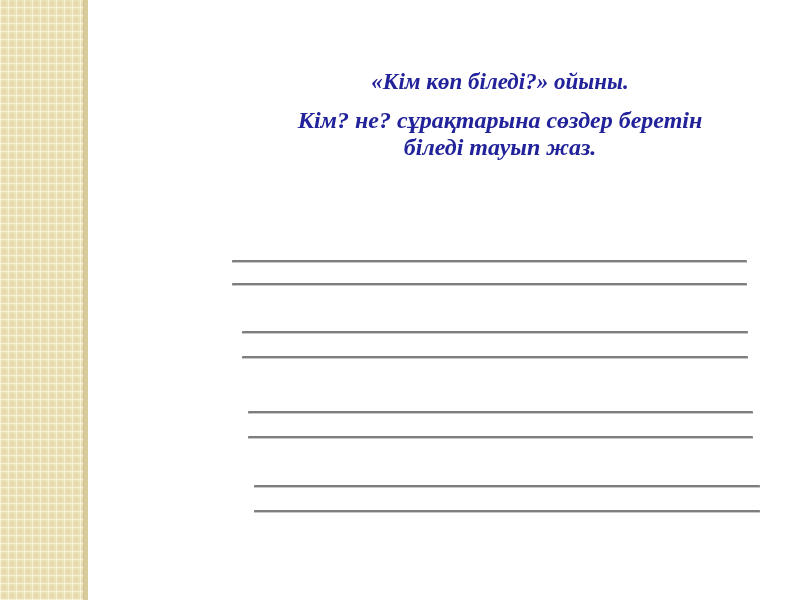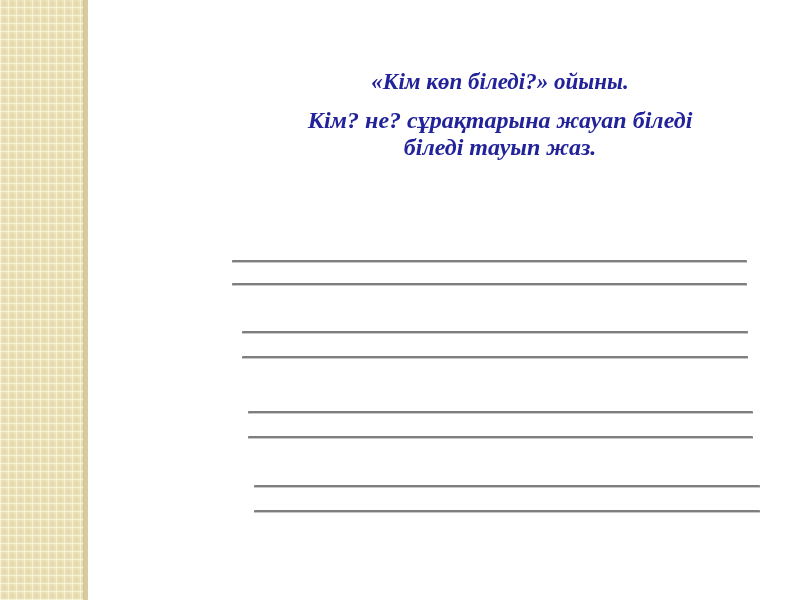--- a/index.html
+++ b/index.html
@@ -60,21 +60,21 @@
 </style>
 </head>
 <body>
 
 <div class="slide">
   <div class="sidebar"></div>
 
   <h1 class="textblock title">«Кім көп біледі?» ойыны.</h1>
 
   <div class="textblock subtitle">
-    <span>Кім? не? сұрақтарына жауап біледі</span><br>
+    <span>Кім? не? сұрақтарына сөздер беретін</span><br>
     <span>біледі тауып жаз.</span>
   </div>
 
   <div>
       <div class="answer-line" style="left: 232px; top: 260px; width: 515px;"></div>
       <div class="answer-line" style="left: 232px; top: 283px; width: 515px;"></div>
       <div class="answer-line" style="left: 242px; top: 331px; width: 506px;"></div>
       <div class="answer-line" style="left: 242px; top: 356px; width: 506px;"></div>
       <div class="answer-line" style="left: 248px; top: 411px; width: 505px;"></div>
       <div class="answer-line" style="left: 248px; top: 436px; width: 505px;"></div>

